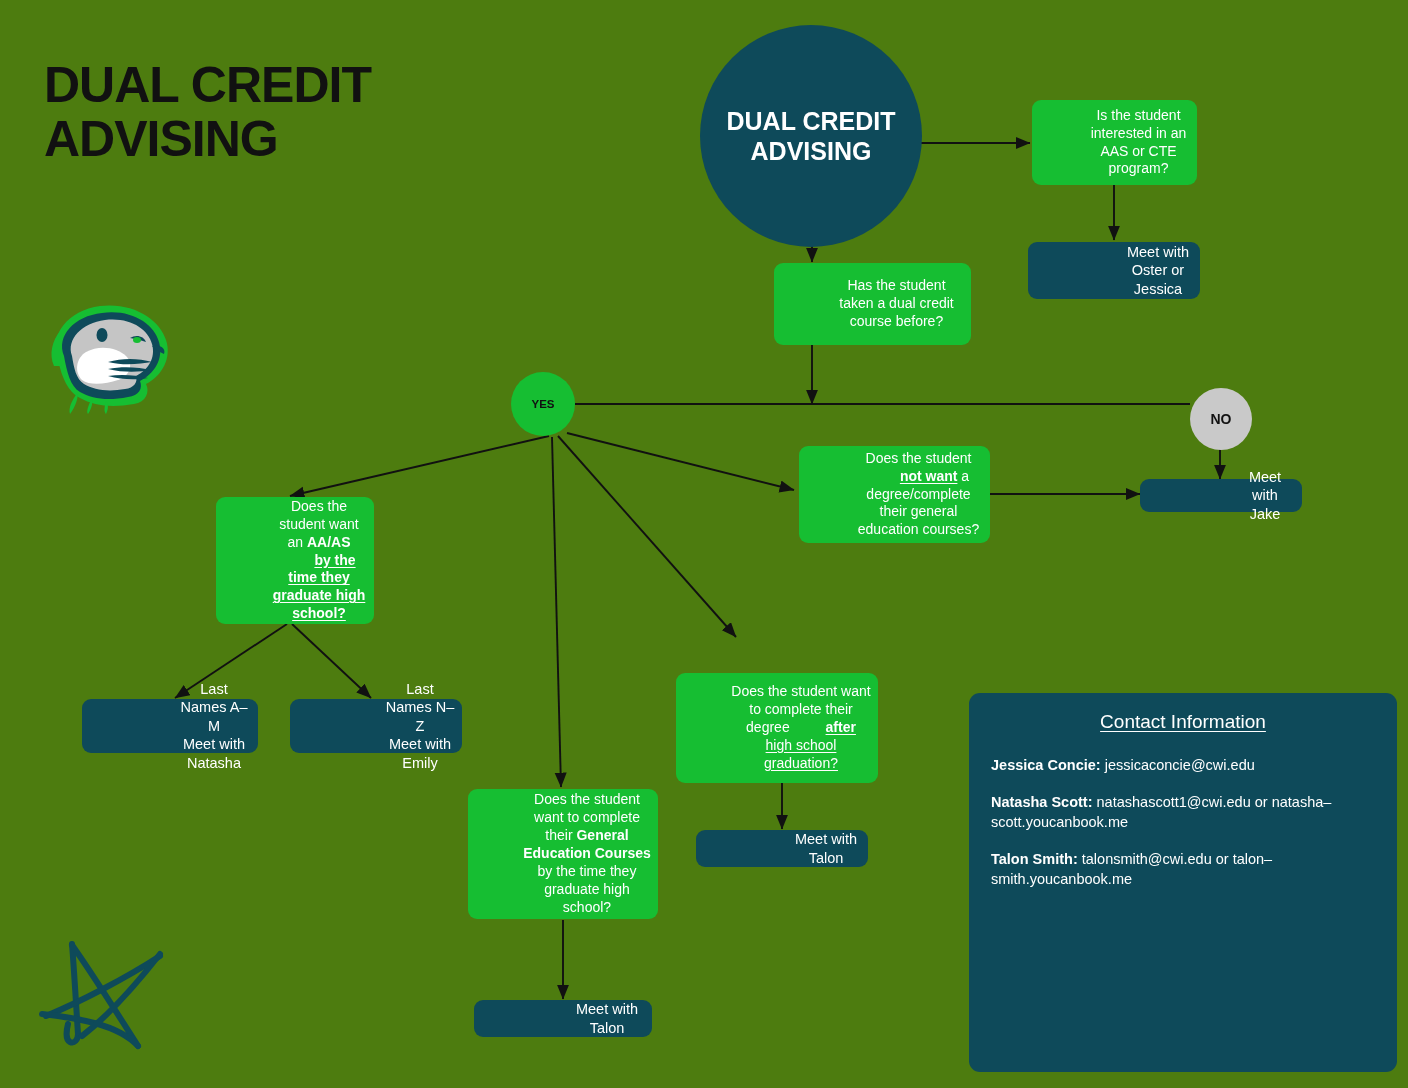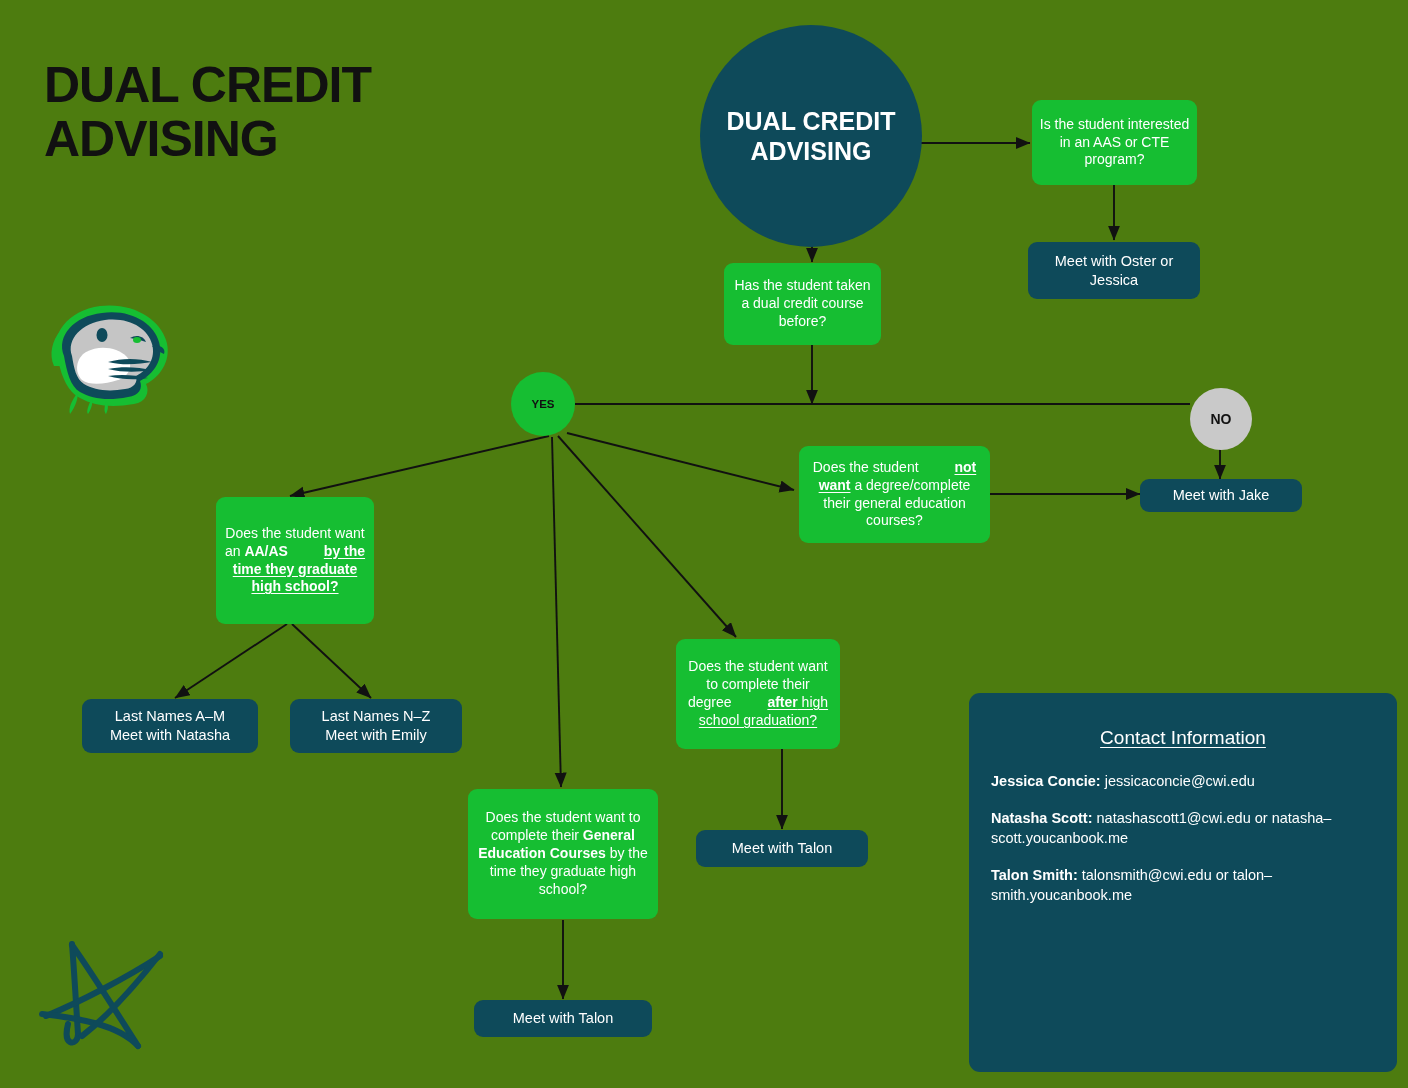--- a/index.html
+++ b/index.html
@@ -37,24 +37,26 @@
     color: #ffffff;
     line-height: 1.28;
   }
   .node-green {
     background: #16be32;
     border-radius: 9px;
   }
   .node-teal {
     background: #0e4a5a;
     border-radius: 9px;
+    padding-left: 40px;
   }
   .node-inner {
     padding: 0 7px;
     width: 100%;
+    margin-left: 48px;
   }
   .circle-main {
     position: absolute;
     border-radius: 50%;
     background: #0e4a5a;
     display: flex;
     align-items: center;
     justify-content: center;
     text-align: center;
     color: #ffffff;
@@ -90,21 +92,21 @@
     position: absolute;
     left: 969px;
     top: 693px;
     width: 428px;
     height: 379px;
     background: #0e4a5a;
     border-radius: 11px;
     color: #ffffff;
     z-index: 2;
     box-sizing: border-box;
-    padding: 34px 22px 10px 22px;
+    padding: 18px 22px 10px 22px;
   }
   #contact-title {
     text-align: center;
     font-size: 19px;
     text-decoration: underline;
     text-underline-offset: 3px;
     margin-bottom: 22px;
   }
   .contact-row {
     font-size: 14.5px;
@@ -207,21 +209,21 @@
   </div>
 
   <div class="node node-green" style="left:1032px; top:100px; width:165px; height:85px; font-size:14px;">
     <div class="node-inner">Is the student interested in an AAS or CTE program?</div>
   </div>
 
   <div class="node node-teal" style="left:1028px; top:242px; width:172px; height:57px; font-size:14.5px;">
     <div class="node-inner">Meet with Oster or Jessica</div>
   </div>
 
-  <div class="node node-green" style="left:724px; top:263px; width:157px; height:82px; font-size:14px;">
+  <div class="node node-green" style="left:774px; top:263px; width:197px; height:82px; font-size:14px;">
     <div class="node-inner">Has the student taken a dual credit course before?</div>
   </div>
 
   <div class="decision-circle circle-yes" style="left:511px; top:372px; width:64px; height:64px; font-size:11.5px;">
     <span>YES</span>
   </div>
 
   <div class="decision-circle circle-no" style="left:1190px; top:388px; width:62px; height:62px; font-size:14px;align-items:center;">
     <span>NO</span>
   </div>
@@ -253,21 +255,21 @@
   </div>
 
   <div class="node node-green" style="left:468px; top:789px; width:190px; height:130px; font-size:14px;">
     <div class="node-inner"><span>Does the student want to complete their </span><span class="b">General Education Courses</span><span> by the time they graduate high school?</span></div>
   </div>
 
   <div class="node node-teal" style="left:474px; top:1000px; width:178px; height:37px; font-size:14.5px;">
     <div class="node-inner">Meet with Talon</div>
   </div>
 
-  <div class="node node-green" style="left:676px; top:639px; width:164px; height:110px; font-size:14px;">
+  <div class="node node-green" style="left:676px; top:673px; width:202px; height:110px; font-size:14px;">
     <div class="node-inner"><span>Does the student want to complete their degree </span><span class="bu">after</span><span class="u"> high school graduation?</span></div>
   </div>
 
   <div class="node node-teal" style="left:696px; top:830px; width:172px; height:37px; font-size:14.5px;">
     <div class="node-inner">Meet with Talon</div>
   </div>
 
   <div id="contact-panel">
     <div id="contact-title">Contact Information</div>
 

